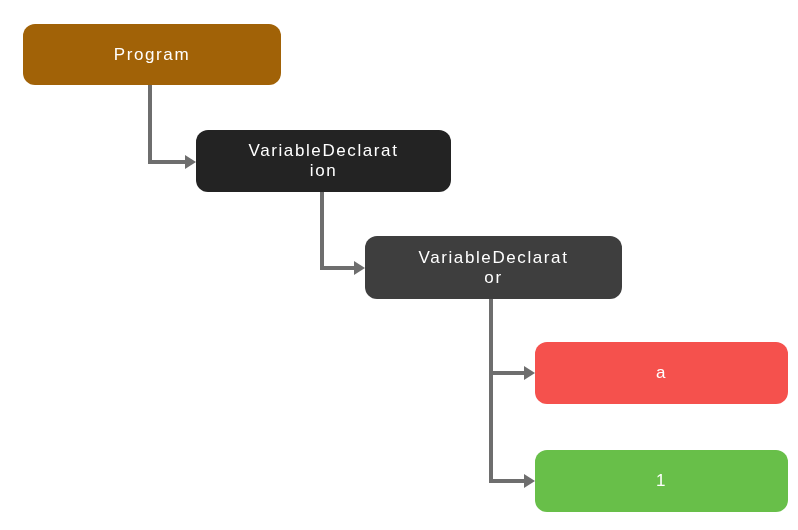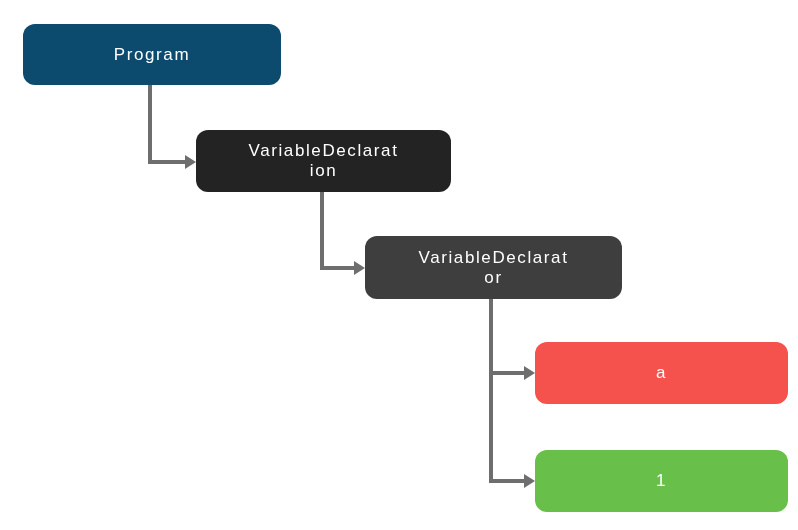--- a/index.html
+++ b/index.html
@@ -78,21 +78,21 @@
   <div class="edge-seg" id="e2-v"></div>
   <div class="edge-seg" id="e2-h"></div>
   <div class="arrowhead" id="e2-a"></div>
 
   <div class="edge-seg" id="e3-v"></div>
   <div class="edge-seg" id="e3-h1"></div>
   <div class="arrowhead" id="e3-a1"></div>
   <div class="edge-seg" id="e3-h2"></div>
   <div class="arrowhead" id="e3-a2"></div>
 
-  <div class="node" id="node-program" style="background-color: #0c4a6e;">
+  <div class="node" id="node-program" style="background-color: #a16207;">
     <span>Program</span>
     <span></span>
   </div>
 
   <div class="node" id="node-variable-declaration" style="background-color: rgb(35, 35, 35);">
     <span>VariableDeclarat</span>
     <span>ion</span>
   </div>
 
   <div class="node" id="node-variable-declarator" style="background-color: rgb(62, 62, 62);">

